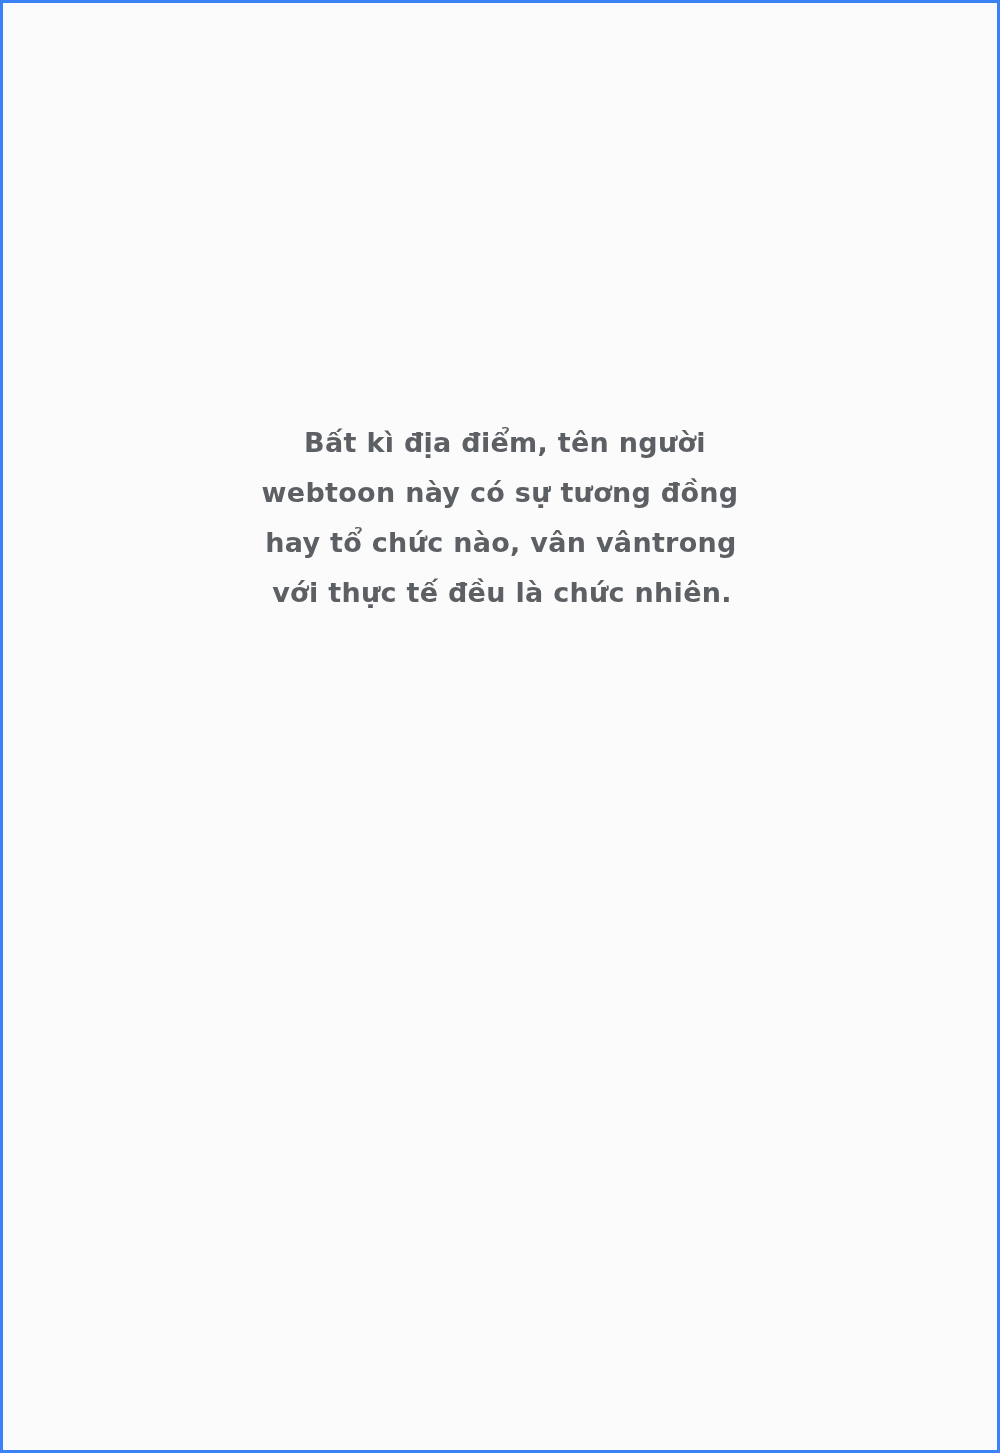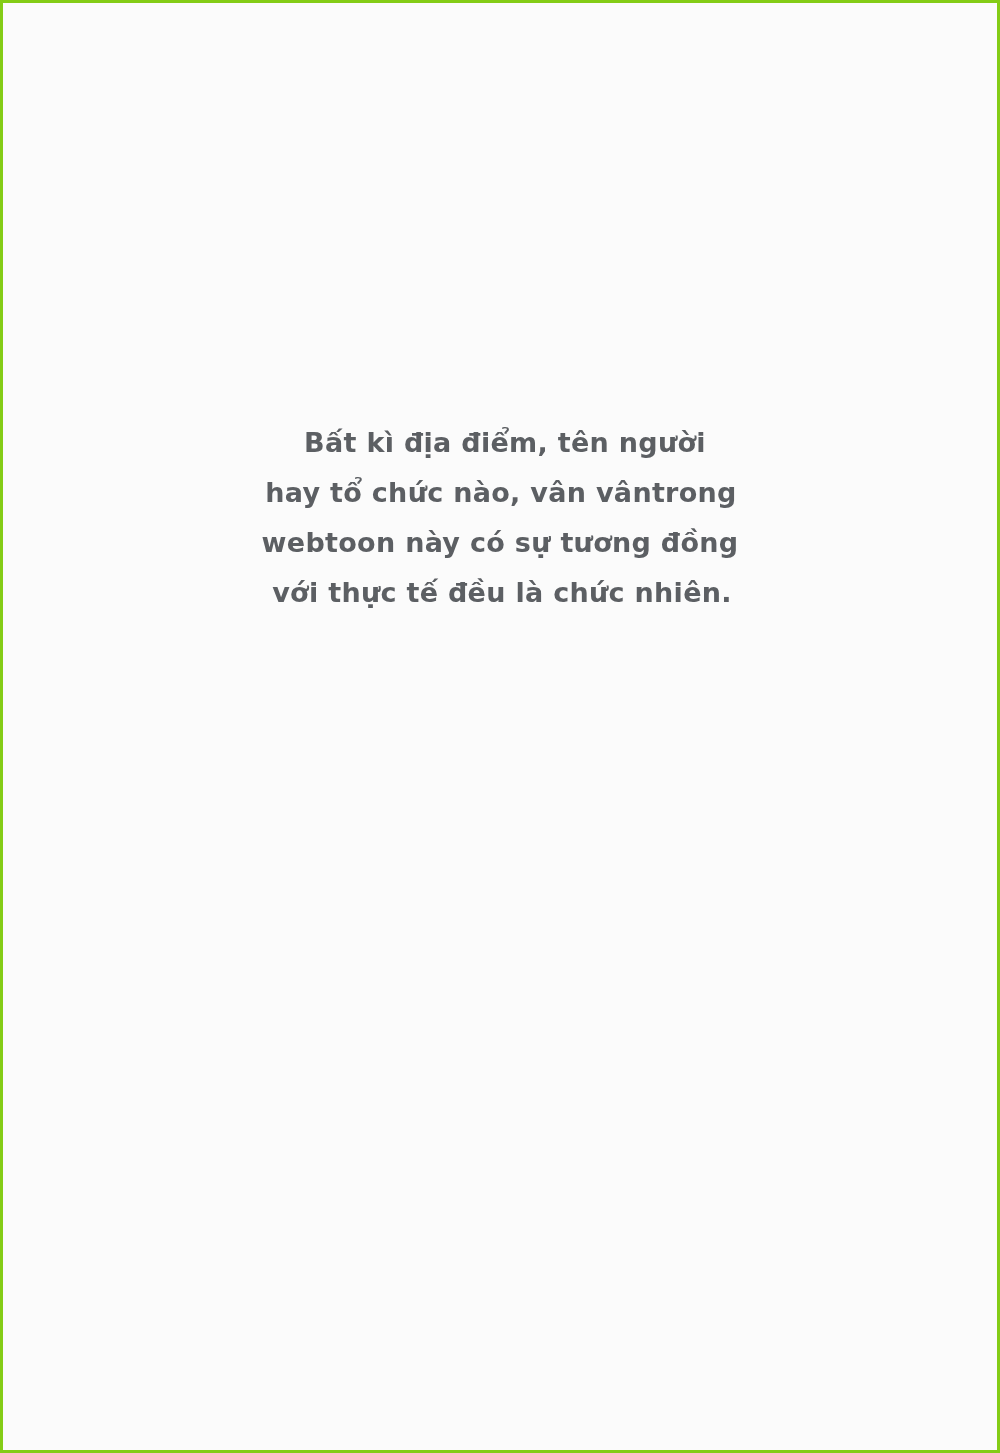--- a/index.html
+++ b/index.html
@@ -13,21 +13,21 @@
     font-family: "Liberation Sans", sans-serif;
   }
 
   
   .comic-page {
     position: relative;
     box-sizing: border-box;
     width: 1000px;
     height: 1453px;
     background: #fcfcfc;
-    border: 3px solid #84cc16;
+    border: 3px solid #3b82f6;
     overflow: hidden;
   }
 
   
   .panel {
     position: absolute;
     left: 0;
     top: 0;
     right: 0;
     bottom: 0;
@@ -61,19 +61,19 @@
   .disclaimer-line.l4 { padding-left: 4px; }
 </style>
 </head>
 <body>
 
 <div class="comic-page">
   <div class="panel">
 
     <div class="disclaimer">
       <span class="disclaimer-line l1">Bất kì địa điểm, tên người</span>
+      <span class="disclaimer-line l3">webtoon này có sự tương đồng</span>
       <span class="disclaimer-line l2">hay tổ chức nào, vân vântrong</span>
-      <span class="disclaimer-line l3">webtoon này có sự tương đồng</span>
       <span class="disclaimer-line l4">với thực tế đều là chức nhiên.</span>
     </div>
 
   </div>
 </div>
 
 </body></html>

